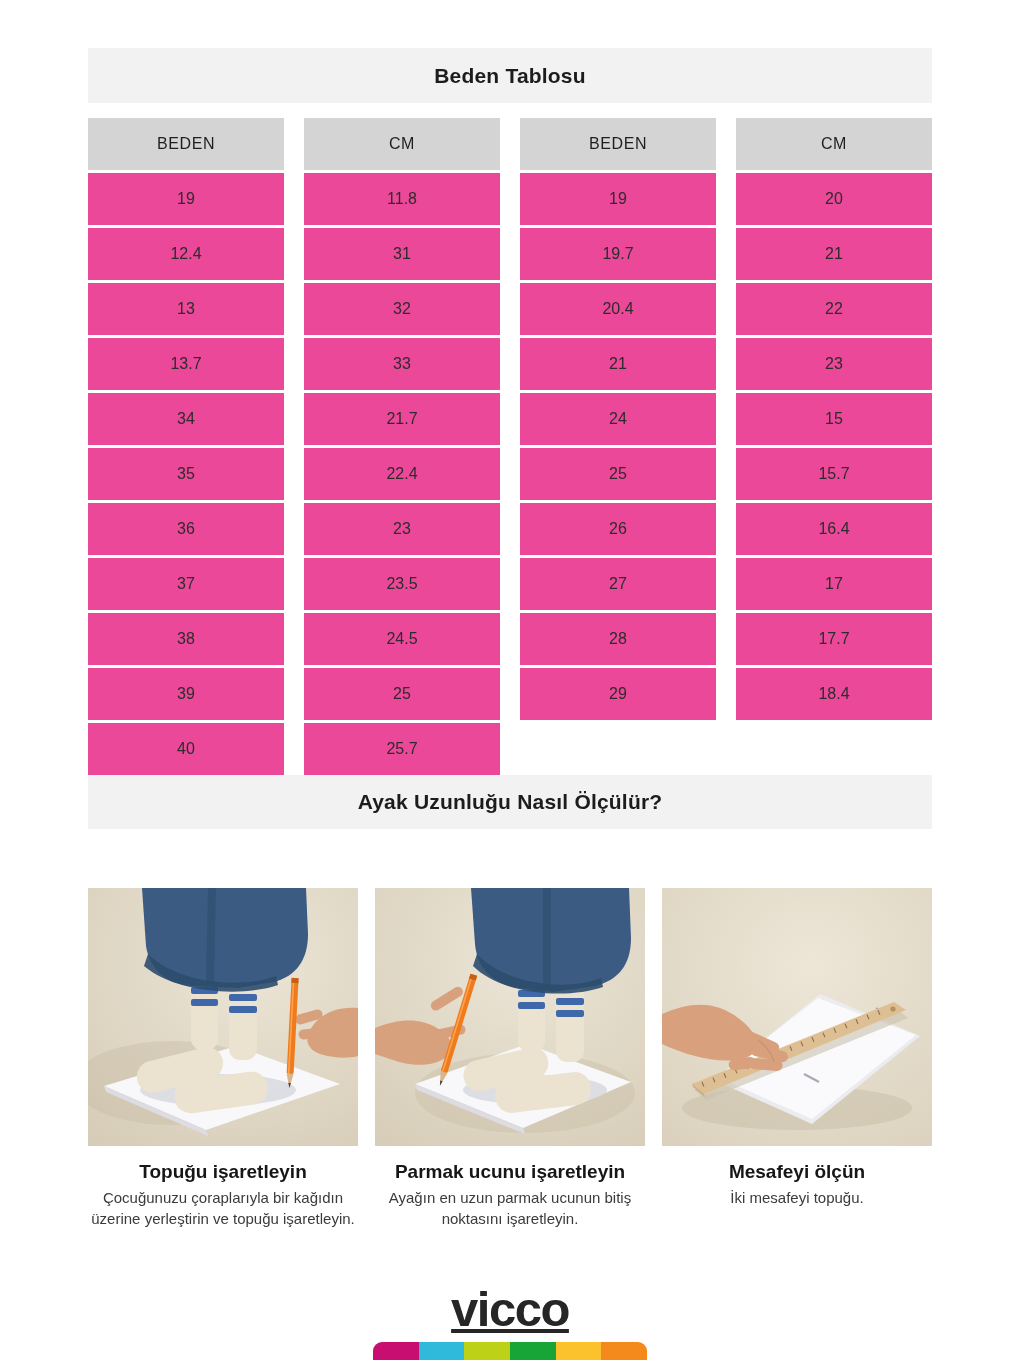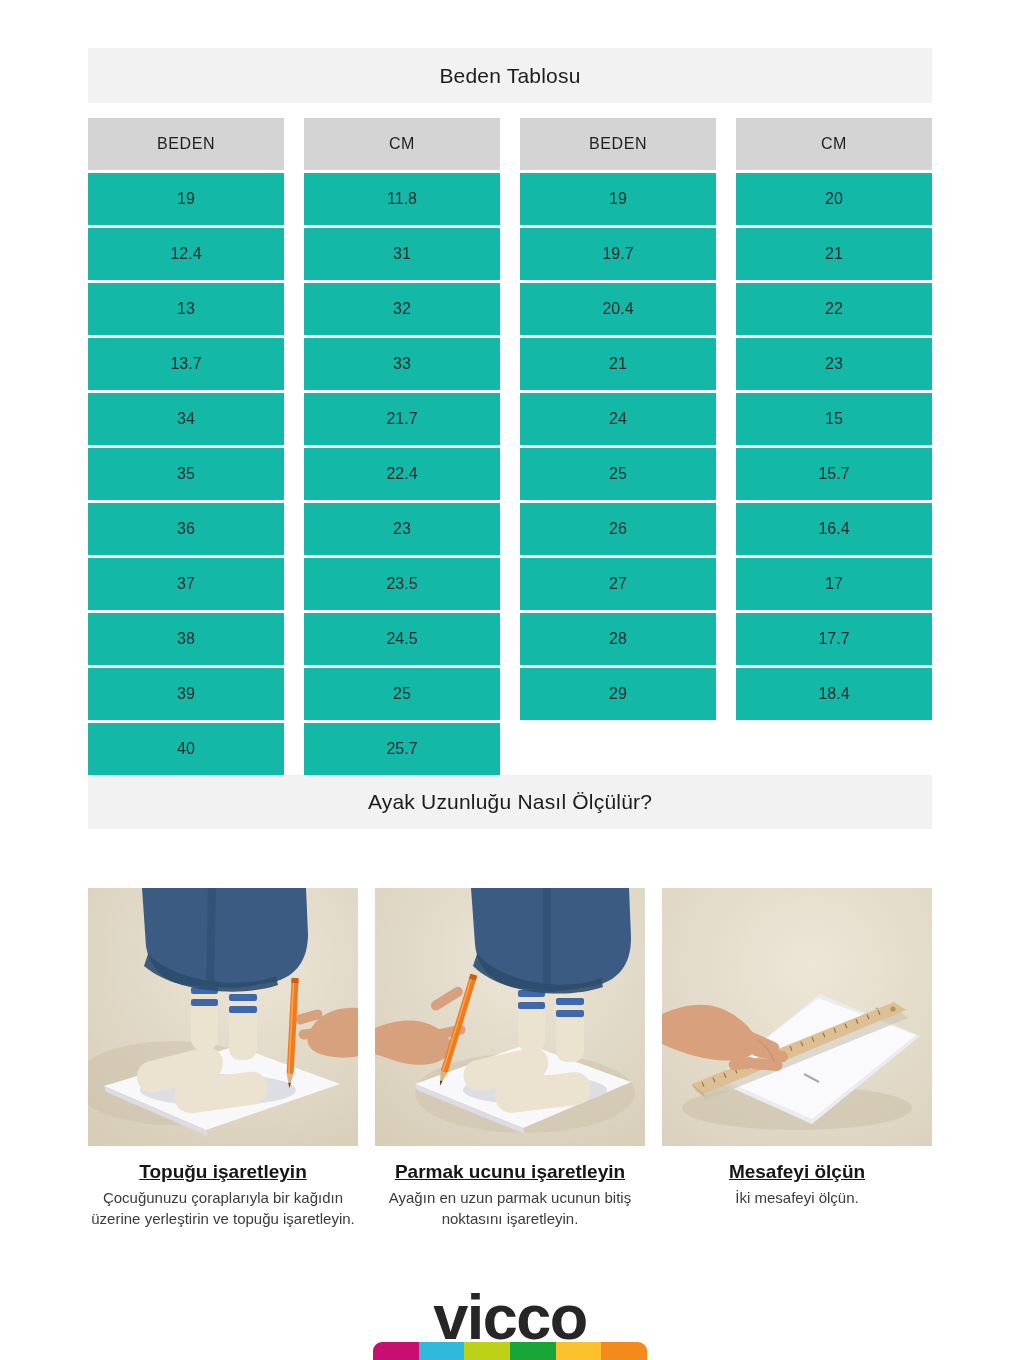--- a/index.html
+++ b/index.html
@@ -9,60 +9,60 @@
     font-family:"Liberation Sans","DejaVu Sans",sans-serif;
     color:#222222;
   }
   .sheet { position:absolute; inset:0; background:#ffffff; }
 
   
   .section-bar {
     position:absolute; left:88px; width:844px;
     background:#f2f2f2; display:flex; align-items:center; justify-content:center;
   }
-  .section-bar .bar-title { font-size:21px; font-weight:normal; color:#1c1c1c; letter-spacing:.2px; }
+  .section-bar .bar-title { font-size:21px; font-weight:bold; color:#1c1c1c; letter-spacing:.2px; }
   #size-title-bar { top:48px; height:55px; }
   #measure-title-bar { top:775px; height:54px; }
 
   
   .size-grid {
     position:absolute; left:88px; top:118px; width:844px;
     display:grid; grid-template-columns:repeat(4,1fr); gap:3px 20px;
   }
   .size-grid .cell {
-    height:52px; background:#14b8a6;
+    height:52px; background:#ec4899;
     display:flex; align-items:center; justify-content:center;
     font-size:16px; color:#2c2c2c;
   }
   .size-grid .cell.header {
     background:#d4d4d4; color:#1f1f1f; letter-spacing:.6px;
   }
 
   
   .steps {
     position:absolute; left:88px; top:888px; width:844px;
     display:grid; grid-template-columns:repeat(3,1fr); column-gap:17px;
   }
   .step { display:flex; flex-direction:column; }
   .photo { width:100%; height:258px; overflow:hidden; }
   .photo svg { display:block; width:100%; height:100%; }
   .step-title {
     margin-top:15px; text-align:center;
-    font-size:19px; font-weight:bold; color:#161616;text-decoration:underline;
+    font-size:19px; font-weight:bold; color:#161616;
   }
   .step-desc {
     margin-top:4px; text-align:center;
     font-size:15px; line-height:1.4; color:#3b3b3b;
     padding:0 2px;
   }
 
   
   .brand-wrap { position:absolute; left:0; top:1281px; width:1020px; text-align:center; }
   .brand {
-    font-size:63px; font-weight:800; letter-spacing:-1.5px; color:#262626;
+    font-size:49px; font-weight:800; letter-spacing:-1.5px; color:#262626;
     font-family:"Liberation Sans","DejaVu Sans",sans-serif;
     text-decoration:underline;
   }
   .color-bar {
     position:absolute; left:373px; top:1342px; width:274px; height:28px;
     display:flex; overflow:hidden; border-radius:9px;
   }
   .color-bar span { flex:1 1 0; }
 </style>
 </head>
@@ -269,21 +269,21 @@
             <path d="M0,126 C22,116 42,114 58,120 C74,126 88,138 94,150 C98,160 92,168 80,171 C56,176 26,168 0,156 Z"></path>
             <rect x="86" y="142" width="36" height="11" rx="5.5" transform="rotate(24 86 142)"></rect>
             <rect x="90" y="156" width="38" height="11" rx="5.5" transform="rotate(13 90 156)"></rect>
             <rect x="88" y="170" width="33" height="11" rx="5.5" transform="rotate(4 88 170)"></rect>
             <rect x="66" y="172" width="27" height="11" rx="5.5" transform="rotate(-8 66 172)"></rect>
           </g>
           <path d="M96,152 C104,158 110,166 112,174" stroke="#c4906c" stroke-width="1.4" fill="none" opacity="0.7"></path>
         </svg>
       </div>
       <div class="step-title">Mesafeyi ölçün</div>
-      <div class="step-desc">İki mesafeyi ölçün.</div>
+      <div class="step-desc">İki mesafeyi topuğu.</div>
     </div>
 
   </div>
 
   <div class="brand-wrap">
     <div class="brand">vicco</div>
   </div>
   <div class="color-bar">
       <span style="background: rgb(201, 14, 113);"></span>
       <span style="background: rgb(47, 185, 218);"></span>

